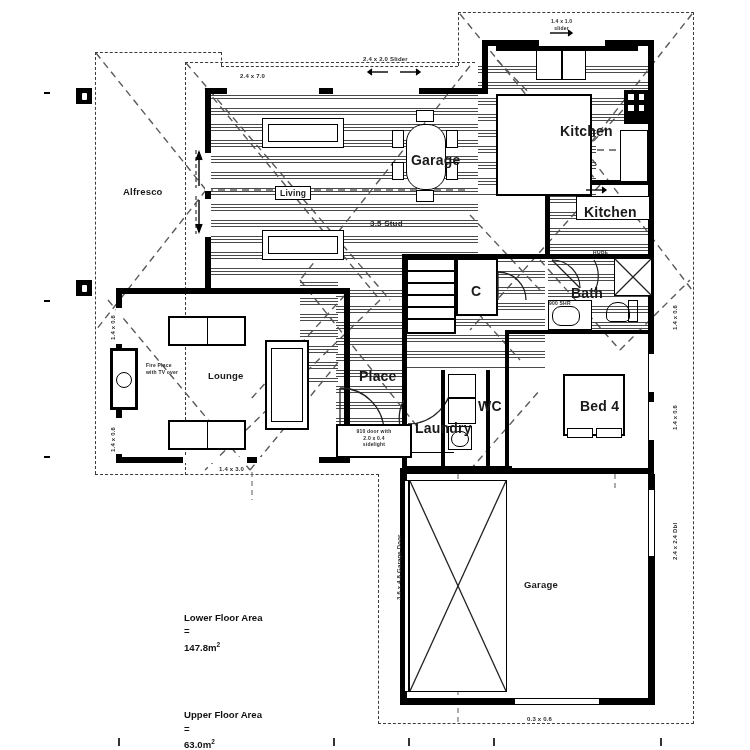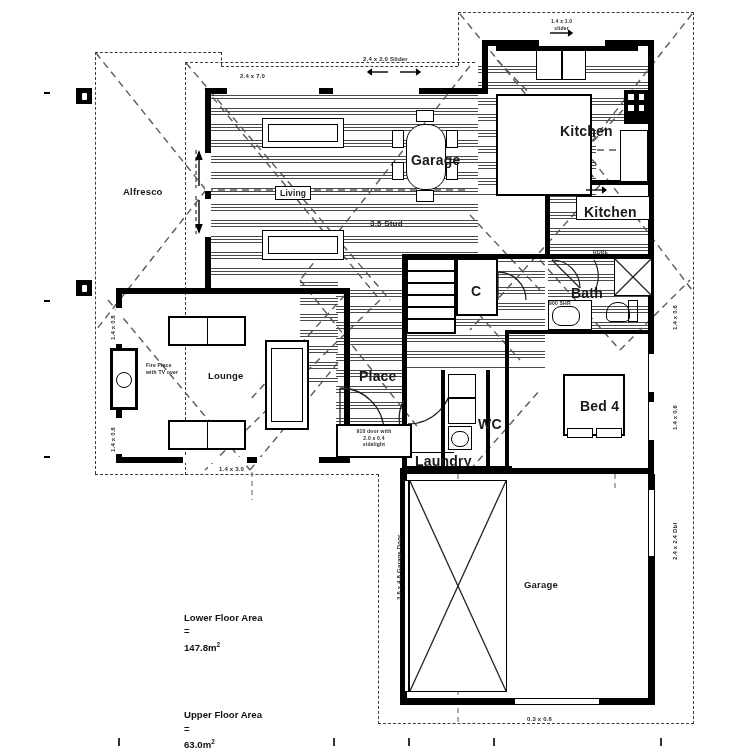--- a/index.html
+++ b/index.html
@@ -318,22 +318,22 @@
 2.0 x 0.4
 sidelight</span>
   </div>
 
   <div class="wall" style="left:441px;top:370px;width:4px;height:100px;"></div>
   <div class="wall" style="left:486px;top:370px;width:4px;height:100px;"></div>
   <div class="box" style="left:448px;top:374px;width:28px;height:24px;"></div>
   <div class="box" style="left:448px;top:398px;width:28px;height:26px;"></div>
   <div class="box" style="left:448px;top:426px;width:24px;height:24px;"></div>
   <div class="abs" style="left:451px;top:431px;width:16px;height:14px;border:1.2px solid #000;border-radius:8px;"></div>
-  <div class="lbl lbl-room-sm" style="left:478px;top:416px;">WC</div>
-  <div class="lbl lbl-room-sm" style="left:415px;top:453px;">Laundry</div>
+  <div class="lbl lbl-room-sm" style="left:478px;top:398px;">WC</div>
+  <div class="lbl lbl-room-sm" style="left:415px;top:420px;">Laundry</div>
   <div class="abs" style="left:412px;top:452px;width:42px;height:1.4px;background:#000;"></div>
 
   <div class="wall" style="left:505px;top:370px;width:4px;height:14px;"></div>
   <div class="wall" style="left:505px;top:420px;width:4px;height:50px;"></div>
   <div class="wall" style="left:402px;top:466px;width:110px;height:5px;"></div>
 
   <div class="areas" style="left:168px;top:570px;">
     <div>
       <span>Lower Floor Area</span>
       <span>=</span>

